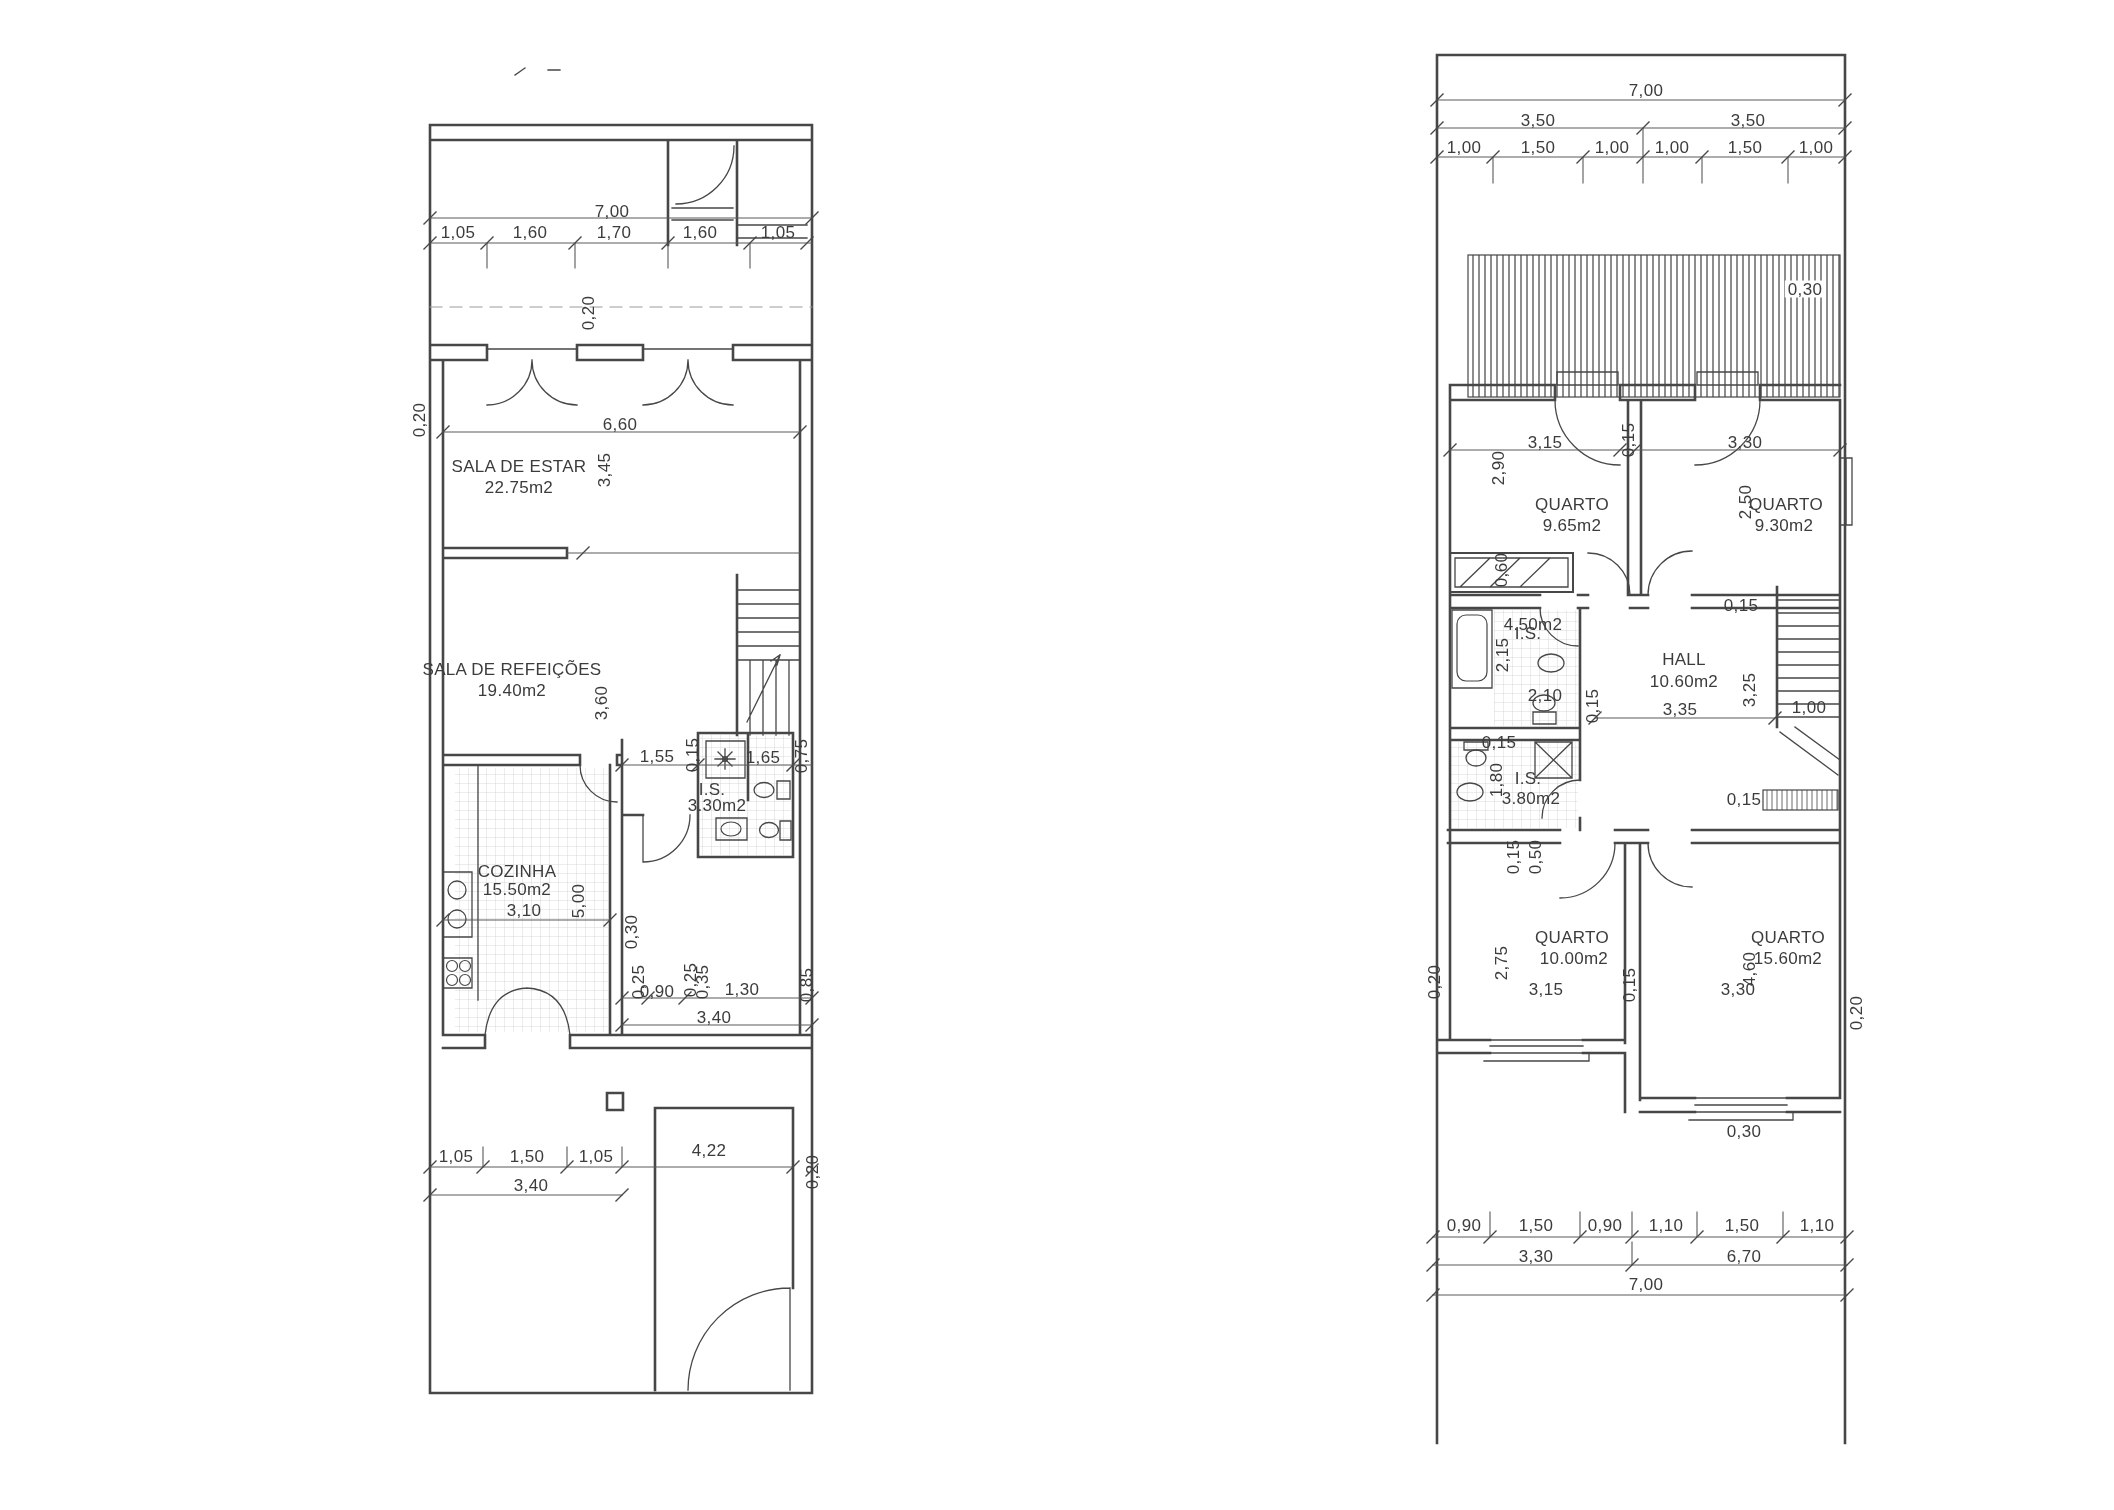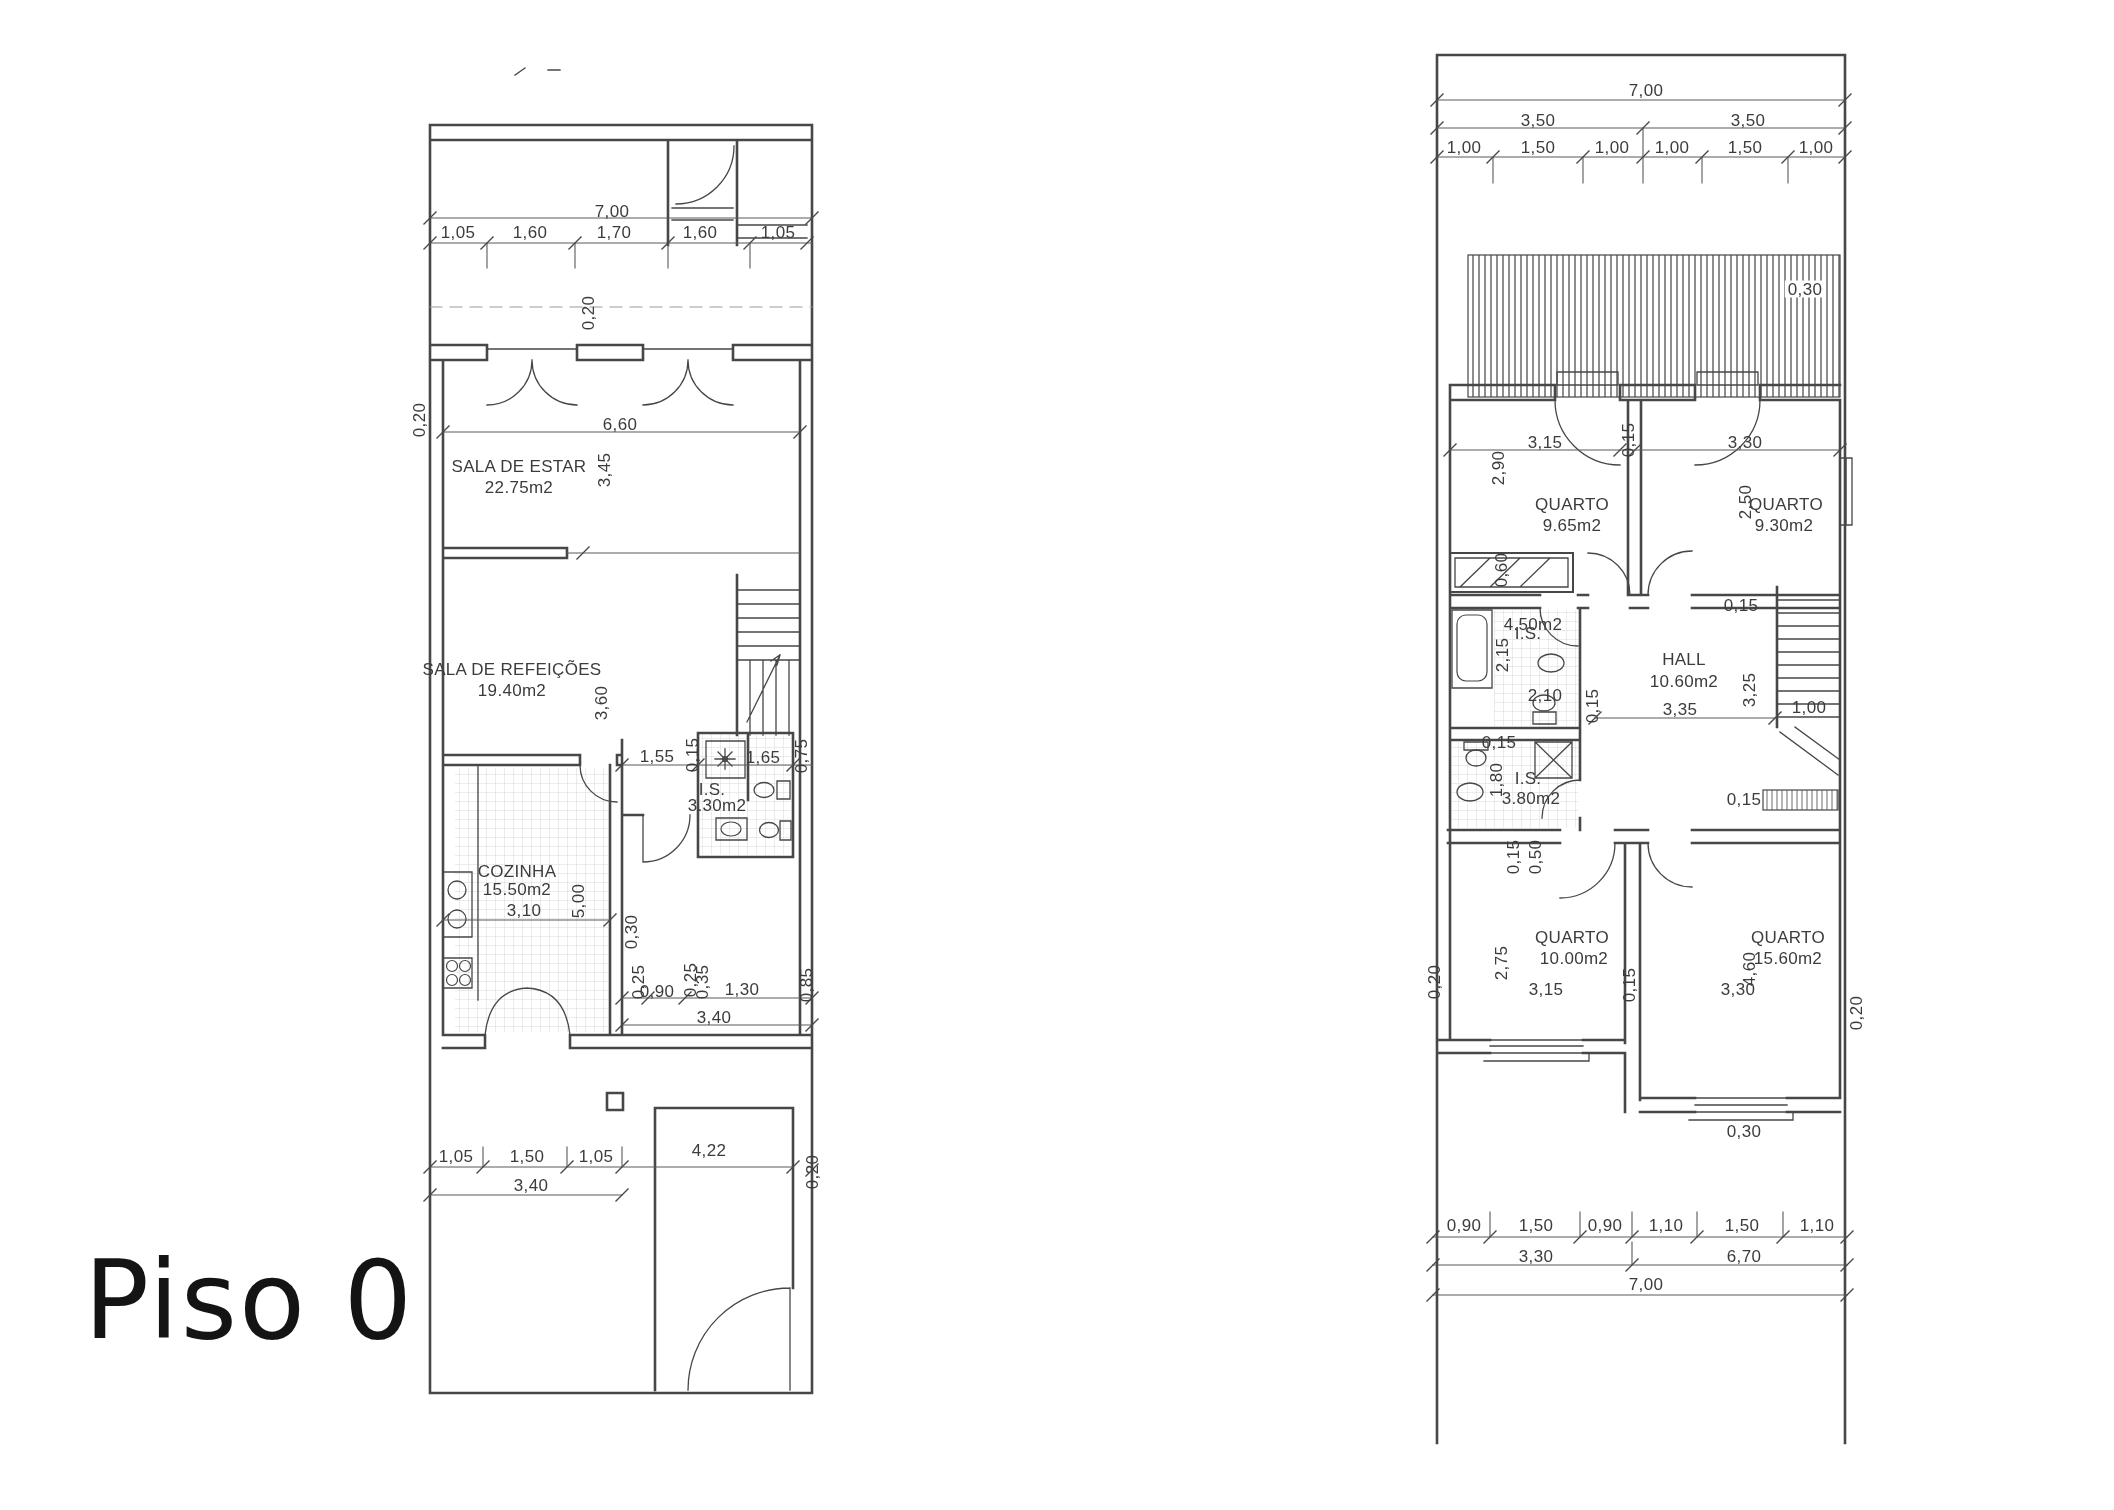--- a/index.html
+++ b/index.html
@@ -169,21 +169,20 @@
         M1444,456L1456,444 M1614,456L1626,444 M1629,456L1641,444 M1834,456L1846,444
         M1589,724L1601,712 M1769,724L1781,712
         M1427,1243L1439,1231 M1484,1243L1496,1231 M1574,1243L1586,1231 M1626,1243L1638,1231
         M1691,1243L1703,1231 M1777,1243L1789,1231 M1841,1243L1853,1231
         M1427,1271L1439,1259 M1626,1271L1638,1259 M1841,1271L1853,1259
         M1427,1301L1439,1289 M1841,1301L1853,1289"></path>
     </g>
   </svg>
 
 
-  <div class="piso" id="piso0">Piso 0</div>
 
 <div class="lbl" style="left: 612px; top: 211px;">7,00</div>
     <div class="lbl" style="left: 458px; top: 232px;">1,05</div>
     <div class="lbl" style="left: 530px; top: 232px;">1,60</div>
     <div class="lbl" style="left: 614px; top: 232px;">1,70</div>
     <div class="lbl" style="left: 700px; top: 232px;">1,60</div>
     <div class="lbl" style="left: 778px; top: 232px;">1,05</div>
     <div class="lbl rot" style="left: 419px; top: 420px;">0,20</div>
     <div class="lbl rot" style="left: 588px; top: 313px;">0,20</div>
     <div class="lbl" style="left: 620px; top: 424px;">6,60</div>

